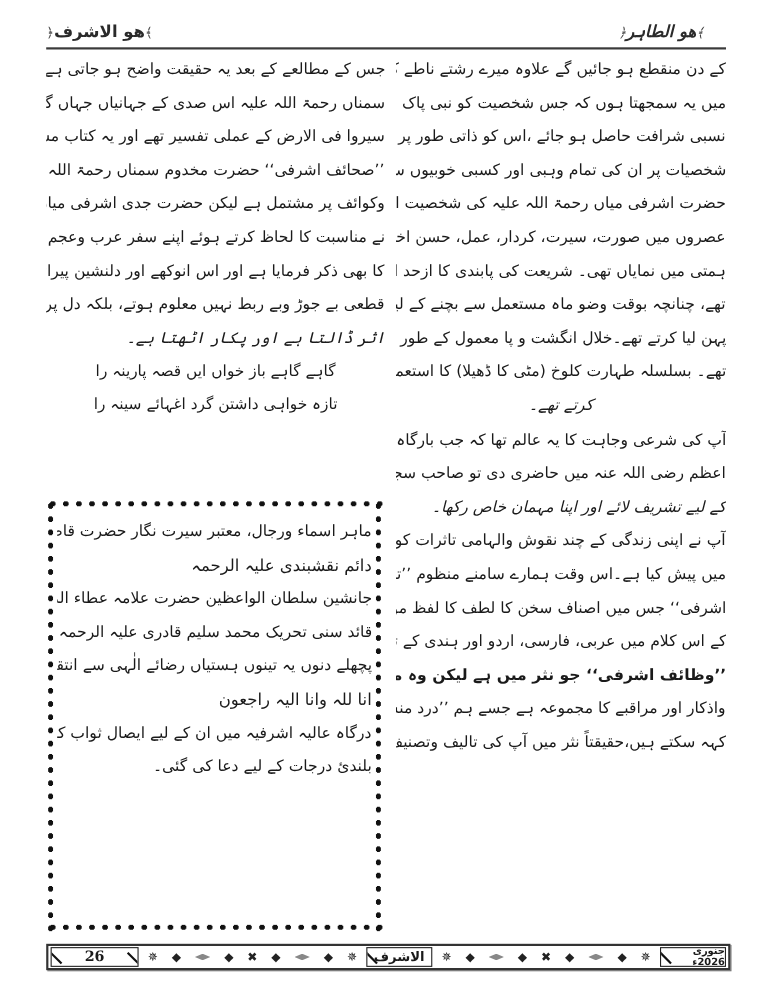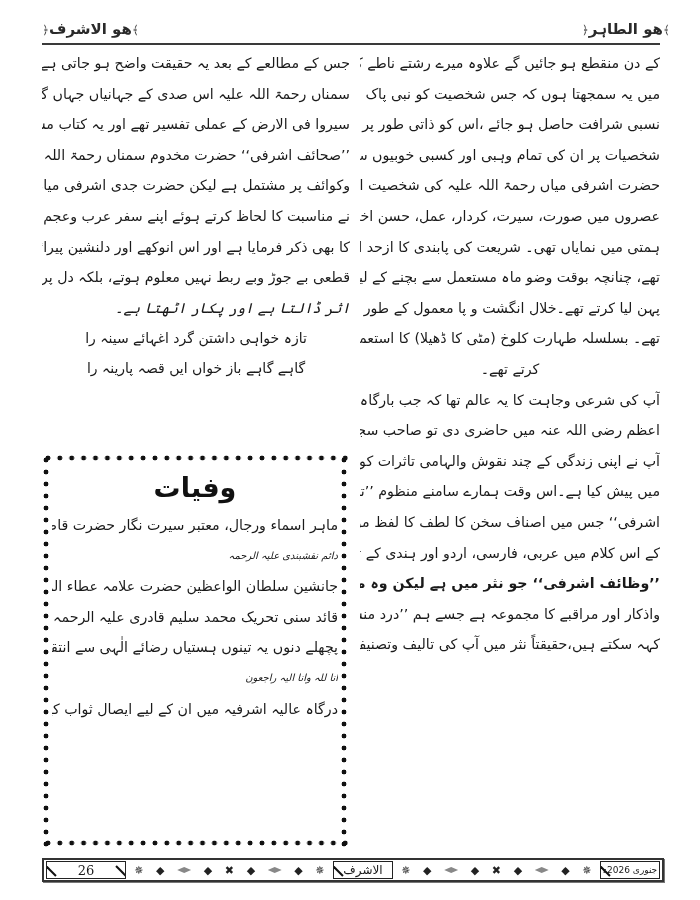--- a/index.html
+++ b/index.html
@@ -2,60 +2,60 @@
 <html><head>
   <meta charset="utf-8">
   <style>
     html, body { margin: 0; padding: 0; background: #ffffff; }
     body { width: 700px; height: 900px; position: relative; overflow: hidden;
            font-family: "DejaVu Sans", sans-serif; color: #1a1a1a; }
 
     .hdr { position: absolute; top: 20px; font-size: 15px; font-weight: bold; color: #2a2a2a;
            direction: rtl; white-space: nowrap; }
     .hdr .orn { font-size: 12px; color: #444; font-weight: normal; }
-    #hdr-right { right: 30px; }
+    #hdr-right { right: 60px; font-style: italic; }
     #hdr-left  { left: 42px; }
     .hdr-rule { position: absolute; top: 43px; left: 42px; width: 618px; height: 2px; background: #3a3a3a; }
 
     .col { position: absolute; top: 48px; direction: rtl; text-align: justify; }
     #col-right { right: 40px; width: 300px; }
     #col-left  { left: 42px; width: 308px; }
 
     .line { font-size: 14.2px; line-height: 30.6px; height: 30.6px; white-space: nowrap;
             overflow: hidden; text-align: justify; text-align-last: justify; }
     .line.short { text-align-last: right; font-style: italic; }
-    .line.center { text-align: center; text-align-last: center; }
+    .line.center { text-align: center; text-align-last: center; font-style: italic; }
     .b { font-weight: bold; }
 
     .poem { font-size: 14px; line-height: 30px; height: 30px; text-align: center; direction: rtl; white-space: nowrap; }
 
     
     #obit { position: absolute; left: 42px; top: 454px; width: 306px; height: 393px; direction: rtl; }
     .dot-row { position: absolute; left: 0; right: 0; height: 8px;
                background-image: radial-gradient(circle, #111 2.4px, transparent 2.6px);
                background-size: 11.9px 8px; background-repeat: repeat-x; }
     .dot-col { position: absolute; top: 0; bottom: 0; width: 8px;
                background-image: radial-gradient(circle, #111 2.4px, transparent 2.6px);
                background-size: 8px 12px; background-repeat: repeat-y; }
     #obit .dot-row.top { top: 0; }
     #obit .dot-row.bottom { bottom: 0; }
     #obit .dot-col.left { left: 0; }
     #obit .dot-col.right { right: 0; }
     .obit-inner { position: absolute; left: 10px; right: 10px; top: 14px; }
     .obit-title { font-size: 27px; font-weight: bold; text-align: center; line-height: 40px; height: 42px; color: #111; }
     .obit-line { font-size: 14.2px; line-height: 30.6px; height: 30.6px; white-space: nowrap; overflow: hidden;
                  text-align: justify; text-align-last: justify; }
-    .obit-line.small { font-size: 10px; text-align-last: right; font-style: italic; }
+    .obit-line.small { font-size: 15px; text-align-last: right; }
     .obit-line.short { text-align-last: right; }
 
     
     #footer { position: absolute; left: 42px; top: 858px; width: 618px; height: 20px;
               border: 2px solid #333; box-shadow: 1px 1px 0 #777; display: flex; align-items: stretch; background: #fff; }
     .fbox { position: relative; border: 1.5px solid #222; margin: 1px 2px; display: flex; align-items: center; justify-content: center;
-            font-weight: normal; font-size: 12px; overflow: hidden; }
+            font-weight: bold; font-size: 12px; overflow: hidden; }
     .fbox .slash { position: absolute; width: 14px; height: 2px; background: #111; transform: rotate(45deg); }
     #page-num { width: 78px; font-family: "DejaVu Serif", serif; font-size: 13px; }
     #mag-name { width: 58px; direction: rtl; font-size: 12px; justify-content: center; }
     #issue-date { width: 58px; direction: rtl; font-size: 9px; }
     .fband { flex: 1; display: flex; align-items: center; justify-content: space-around; font-size: 11px; color: #222; overflow: hidden; white-space: nowrap; }
     .fband .diam { display: inline-block; width: 14px; height: 6px; background: #888; transform: none; clip-path: polygon(0 50%, 50% 0, 100% 50%, 50% 100%); }
   </style>
 </head>
 <body>
 
@@ -74,57 +74,58 @@
   <div class="line">شخصیات پر ان کی تمام وہبی اور کسبی خوبیوں سے بالاتر ہے۔</div>
   <div class="line">حضرت اشرفی میاں رحمۃ اللہ علیہ کی شخصیت اپنے اقران اور ہم</div>
   <div class="line">عصروں میں صورت، سیرت، کردار، عمل، حسن اخلاق اور علو</div>
   <div class="line">ہمتی میں نمایاں تھی۔ شریعت کی پابندی کا ازحد احترام فرماتے</div>
   <div class="line">تھے، چنانچہ بوقت وضو ماہ مستعمل سے بچنے کے لیے پوستین</div>
   <div class="line">پہن لیا کرتے تھے۔خلال انگشت و پا معمول کے طور پر کرتے</div>
   <div class="line">تھے۔ بسلسلہ طہارت کلوخ (مٹی کا ڈھیلا) کا استعمال بطور سنت</div>
   <div class="line center">کرتے تھے۔</div>
   <div class="line">آپ کی شرعی وجاہت کا یہ عالم تھا کہ جب بارگاہ سرکار غوث</div>
   <div class="line">اعظم رضی اللہ عنہ میں حاضری دی تو صاحب سجادہ خود استقبال</div>
+  <div class="line short">کے لیے تشریف لائے اور اپنا مہمان خاص رکھا۔</div>
   <div class="line">آپ نے اپنی زندگی کے چند نقوش والہامی تاثرات کو نظم ونثر</div>
   <div class="line">میں پیش کیا ہے۔اس وقت ہمارے سامنے منظوم ’’تحائف</div>
   <div class="line">اشرفی‘‘ جس میں اصناف سخن کا لطف کا لفظ موجود ہے۔آپ</div>
   <div class="line">کے اس کلام میں عربی، فارسی، اردو اور ہندی کے تمام اقسام</div>
   <div class="line b">’’وظائف اشرفی‘‘ جو نثر میں ہے لیکن وہ مختلف اوراد و اشغال</div>
   <div class="line">واذکار اور مراقبے کا مجموعہ ہے جسے ہم ’’درد منشورہ‘‘، ’’بہیہ سنیہ‘‘</div>
   <div class="line">کہہ سکتے ہیں،حقیقتاً نثر میں آپ کی تالیف وتصنیف ’’صحائف اشرفی‘‘</div>
 </div>
 
 <div class="col" id="col-left">
   <div class="line">جس کے مطالعے کے بعد یہ حقیقت واضح ہو جاتی ہے کہ مخدوم</div>
   <div class="line">سمناں رحمۃ اللہ علیہ اس صدی کے جہانیاں جہاں گشت تھے اور</div>
   <div class="line">سیروا فی الارض کے عملی تفسیر تھے اور یہ کتاب مستطاب</div>
   <div class="line">’’صحائف اشرفی‘‘ حضرت مخدوم سمناں رحمۃ اللہ علیہ کے حالات</div>
   <div class="line">وکوائف پر مشتمل ہے لیکن حضرت جدی اشرفی میاں رحمۃ اللہ علیہ</div>
   <div class="line">نے مناسبت کا لحاظ کرتے ہوئے اپنے سفر عرب وعجم اور زیارات</div>
   <div class="line">کا بھی ذکر فرمایا ہے اور اس انوکھے اور دلنشین پیرائے میں کہ</div>
   <div class="line">قطعی بے جوڑ وبے ربط نہیں معلوم ہوتے، بلکہ دل پر ایک گہرا</div>
   <div class="line short">اثر ڈالتا ہے اور پکار اٹھتا ہے۔</div>
+  <div class="poem">گاہے گاہے باز خواں ایں قصہ پارینہ را</div>
   <div class="poem">تازہ خواہی داشتن گرد اغہائے سینہ را</div>
-  <div class="poem">گاہے گاہے باز خواں ایں قصہ پارینہ را</div>
 </div>
 
 <div id="obit">
   <div class="dot-row top"></div>
   <div class="dot-row bottom"></div>
   <div class="dot-col left"></div>
   <div class="dot-col right"></div>
   <div class="obit-inner">
-    <div class="obit-title">وفیات</div>
     <div class="obit-line">ماہر اسماء ورجال، معتبر سیرت نگار حضرت قاضی عبد الدائم</div>
     <div class="obit-line small">دائم نقشبندی علیہ الرحمہ</div>
     <div class="obit-line">جانشین سلطان الواعظین حضرت علامہ عطاء المصطفیٰ جمیل</div>
     <div class="obit-line">قائد سنی تحریک محمد سلیم قادری علیہ الرحمہ کی والدہ محترمہ</div>
     <div class="obit-line">پچھلے دنوں یہ تینوں ہستیاں رضائے الٰہی سے انتقال کر گئیں</div>
     <div class="obit-line small">انا للہ وانا الیہ راجعون</div>
     <div class="obit-line">درگاہ عالیہ اشرفیہ میں ان کے لیے ایصال ثواب کیا گیا اور</div>
+    <div class="obit-line short">بلندیٔ درجات کے لیے دعا کی گئی۔</div>
   </div>
 </div>
 
 <div id="footer">
   <div class="fbox" id="page-num">
     <span class="slash" style="left:-3px;top:8px;"></span>
     <span>26</span>
     <span class="slash" style="right:-3px;top:8px;"></span>
   </div>
   <div class="fband">

